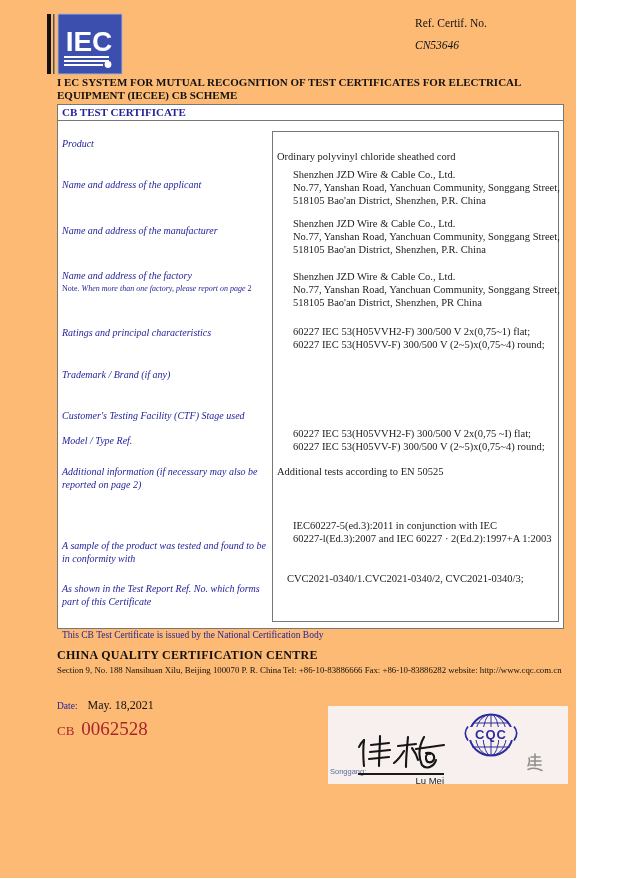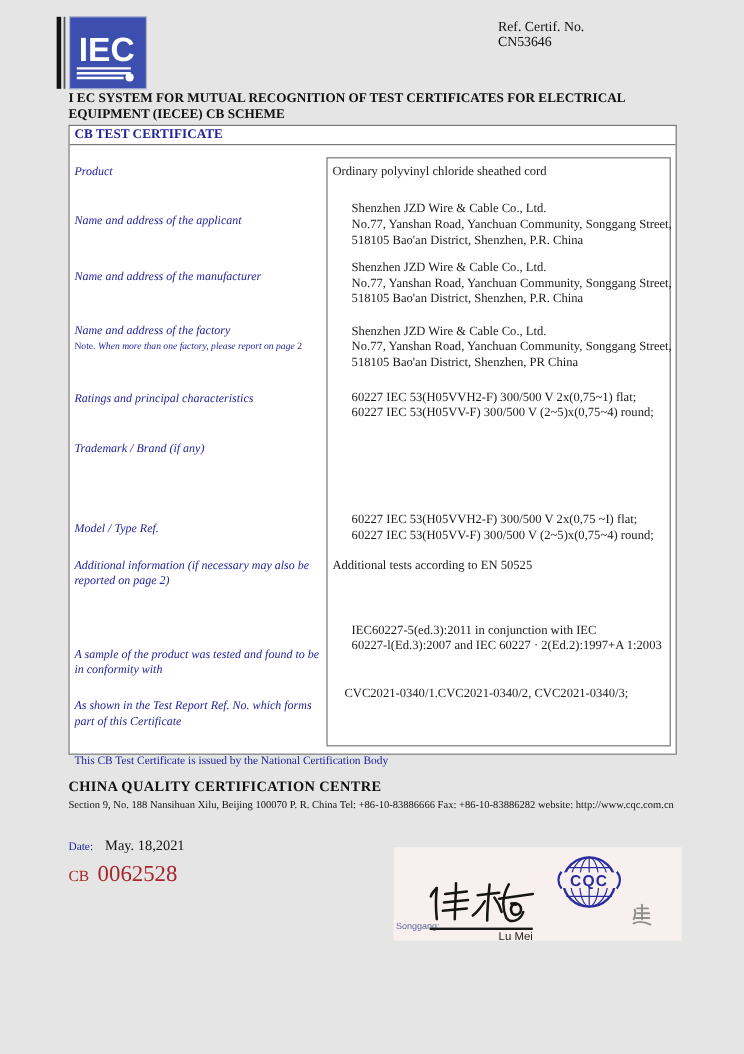--- a/index.html
+++ b/index.html
@@ -1,23 +1,23 @@
 <!DOCTYPE html>
 <html><head>
 <meta charset="utf-8">
 <style>
   html,body{margin:0;padding:0;background:#ffffff;}
-  .page{position:relative;width:620px;height:878px;background:#e5e5e5;
+  .page{position:relative;width:576px;height:878px;background:#fdba74;
         font-family:"Liberation Serif",serif;color:#1b1b1b;overflow:hidden;}
 
   
   .iec-logo{position:absolute;left:47px;top:13px;width:78px;height:63px;}
   .ref-certif{position:absolute;left:415px;top:17px;width:175px;text-align:left;
               font-size:11.5px;color:#111;}
-  .ref-certif .num{}
+  .ref-certif .num{margin-top:10px;font-style:italic;}
   .scheme-title{position:absolute;left:57px;top:76px;width:512px;font-weight:bold;
                 font-size:11px;line-height:1.2;color:#111;}
 
   
   .outer-box{position:absolute;left:57px;top:104px;width:505px;height:523px;
              border:1px solid #777;background:#fff;}
   .cert-title{position:absolute;left:0;top:0;width:100%;box-sizing:border-box;
               padding:1px 4px 2px 4px;border-bottom:1px solid #777;
               font-weight:bold;font-size:11px;color:#23239c;}
   .lbl{position:absolute;left:4px;width:208px;font-size:10px;line-height:13px;color:#23239c;font-style:italic;}
@@ -86,27 +86,28 @@
     <div class="lbl" style="top:73px">Name and address of the applicant</div>
     <div class="lbl" style="top:119px">Name and address of the manufacturer</div>
     <div class="lbl" style="top:164px">Name and address of the factory</div>
     <div class="note" style="top:179px">
       <span>Note.</span>
       <i>When more than one factory, please report on page</i>
       <span>2</span>
     </div>
     <div class="lbl" style="top:221px">Ratings and principal characteristics</div>
     <div class="lbl" style="top:263px">Trademark / Brand (if any)</div>
+    <div class="lbl" style="top:304px">Customer's Testing Facility (CTF) Stage used</div>
     <div class="lbl" style="top:329px">Model / Type Ref.</div>
     <div class="lbl" style="top:360px">Additional information (if necessary may also be reported on page 2)</div>
     <div class="lbl" style="top:434px">A sample of the product was tested and found to be in conformity with</div>
     <div class="lbl" style="top:477px">As shown in the Test Report Ref. No. which forms part of this Certificate</div>
 
     <div class="inner-box">
-      <div class="val" style="top:5px">Ordinary polyvinyl chloride sheathed cord</div>
+      <div class="val" style="top:18px">Ordinary polyvinyl chloride sheathed cord</div>
 
       <div class="val" style="top:36px">
         <div>Shenzhen JZD Wire &amp; Cable Co., Ltd.</div>
         <div>No.77, Yanshan Road, Yanchuan Community, Songgang Street,</div>
         <div>518105 Bao'an District, Shenzhen, P.R. China</div>
       </div>
 
       <div class="val" style="top:85px">
         <div>Shenzhen JZD Wire &amp; Cable Co., Ltd.</div>
         <div>No.77, Yanshan Road, Yanchuan Community, Songgang Street,</div>

